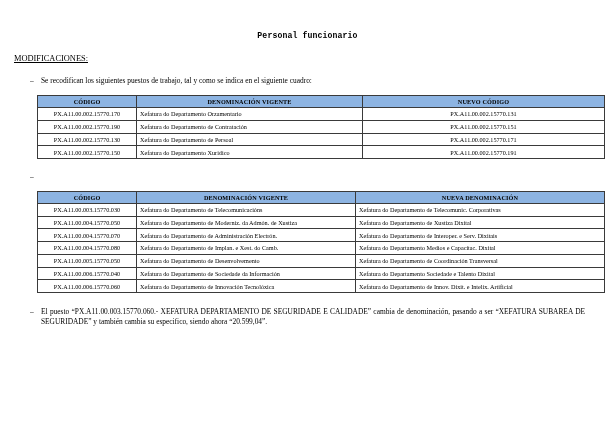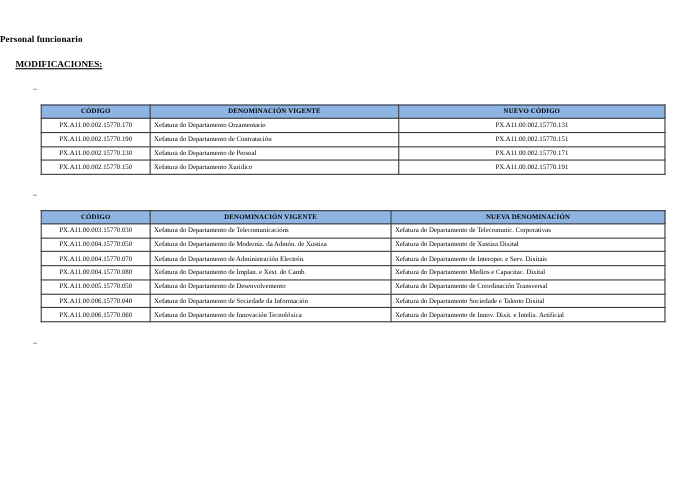--- a/index.html
+++ b/index.html
@@ -15,30 +15,31 @@
     overflow: hidden;
   }
   .page {
     position: relative;
     width: 615px;
     height: 439px;
     box-sizing: border-box;
     padding: 0;
   }
   .doc-title {
-    text-align: left;
+    text-align: center;
     font-size: 8.2px;
     font-weight: bold;
     margin: 0;
     padding-top: 31px;
     letter-spacing: 0.1px;
+    font-family: Liberation Mono, monospace;
   }
   .section-heading {
     font-size: 8.4px;
-    font-weight: bold;
+    font-weight: normal;
     text-decoration: underline;
     margin: 0;
     padding-top: 14px;
     padding-left: 14px;
   }
   .bullet-para {
     display: flex;
     align-items: flex-start;
     font-size: 7.4px;
     line-height: 1.35;
@@ -110,20 +111,21 @@
 <body>
 
 <div class="page">
 
   <div class="doc-title">Personal funcionario</div>
 
   <div class="section-heading">MODIFICACIONES:</div>
 
   <div class="bullet-para">
     <span class="bullet-dash">–</span>
+    <span class="bullet-text">Se recodifican los siguientes puestos de trabajo, tal y como se indica en el siguiente cuadro:</span>
   </div>
 
   <table class="data-table">
     <thead>
       <tr>
         <th class="col-code">CÓDIGO</th>
         <th class="col-name">DENOMINACIÓN VIGENTE</th>
         <th class="col-newcode">NUEVO CÓDIGO</th>
       </tr>
     </thead>
@@ -197,15 +199,16 @@
       <tr>
         <td class="t2-col-code">PX.A11.00.006.15770.060</td>
         <td class="t2-col-name">Xefatura do Departamento de Innovación Tecnolóxica</td>
         <td class="t2-col-new">Xefatura do Departamento de Innov. Dixit. e Intelix. Artificial</td>
       </tr>
     </tbody>
   </table>
 
   <div class="bullet-para justified final-note">
     <span class="bullet-dash">–</span>
+    <span class="bullet-text">El puesto “PX.A11.00.003.15770.060.- XEFATURA DEPARTAMENTO DE SEGURIDADE E CALIDADE” cambia de denominación, pasando a ser “XEFATURA SUBAREA DE SEGURIDADE” y también cambia su especifico, siendo ahora “20.599,04”.</span>
   </div>
 
 </div>
 
 </body></html>

